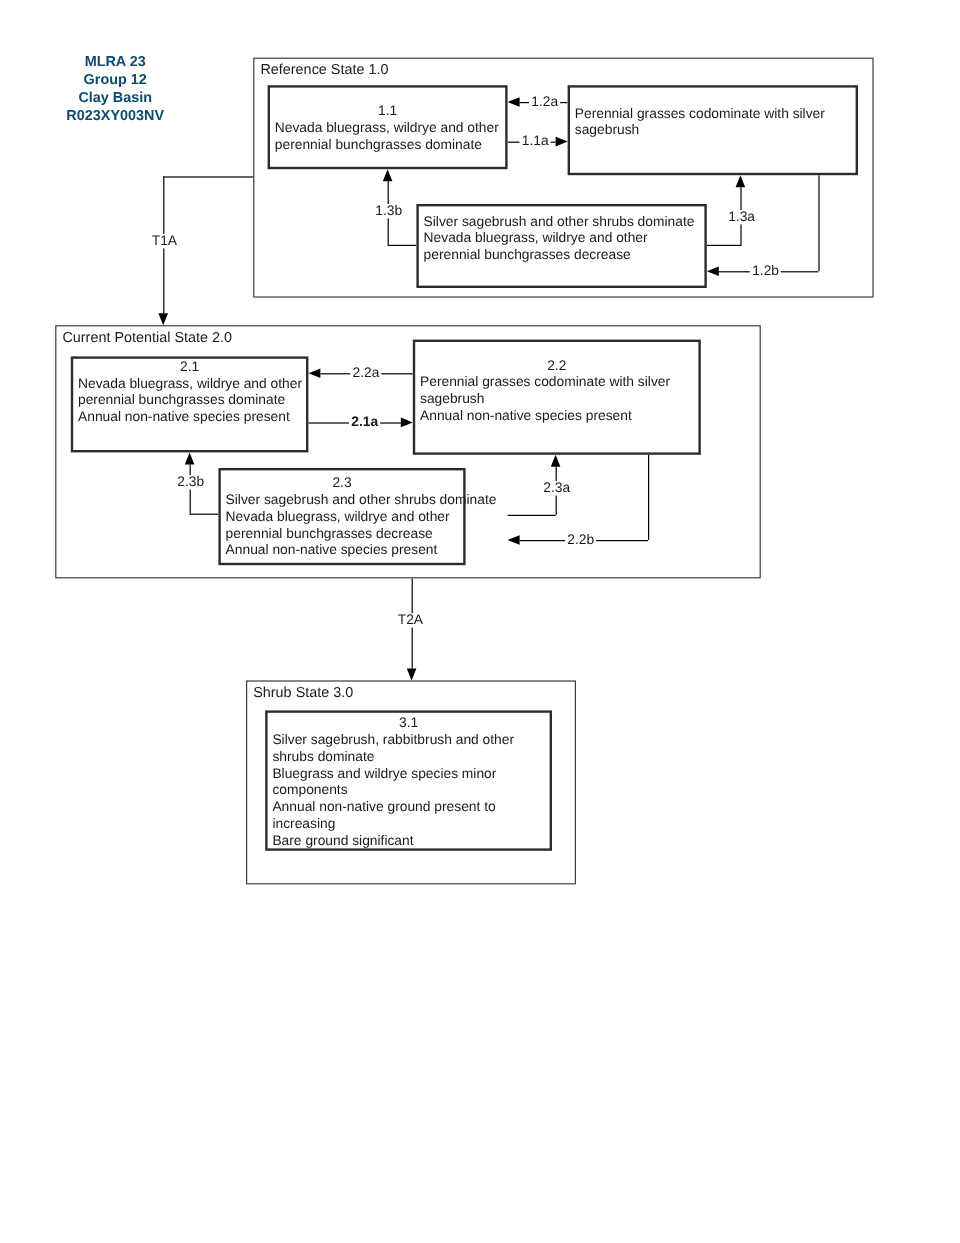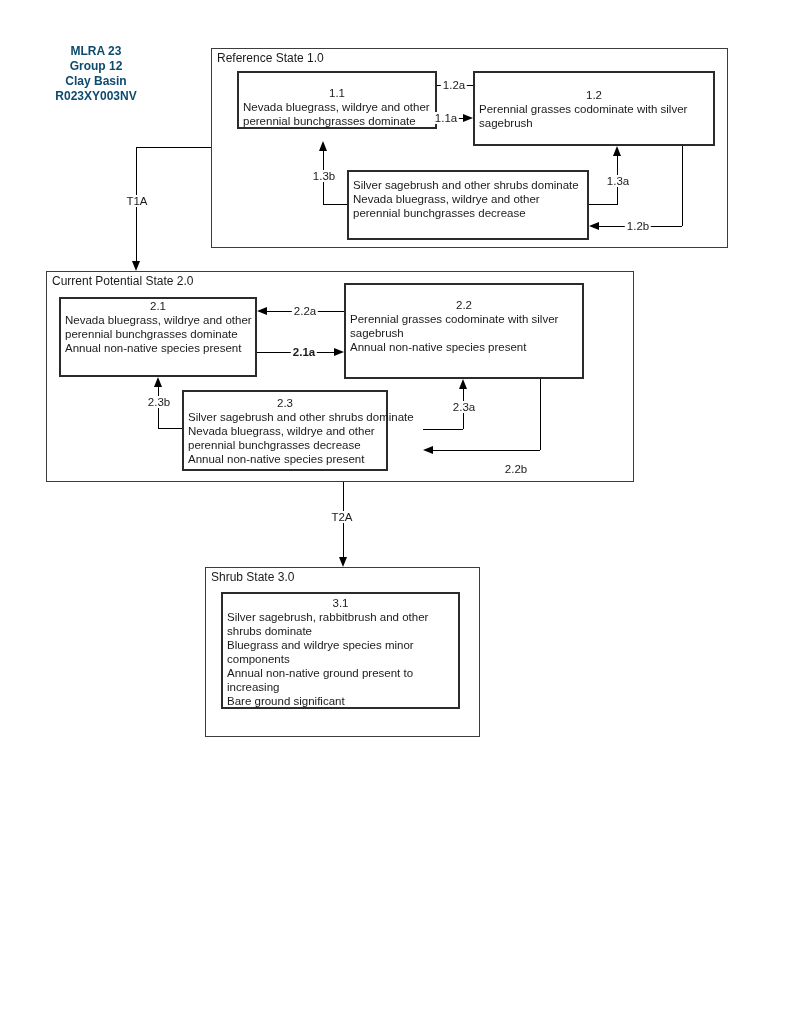--- a/index.html
+++ b/index.html
@@ -94,28 +94,27 @@
   <div class="state" style="left:211px;top:48px;width:517px;height:200px;">
     <span class="slabel">Reference State 1.0</span>
   </div>
   <div class="state" style="left:46px;top:271px;width:588px;height:211px;">
     <span class="slabel">Current Potential State 2.0</span>
   </div>
   <div class="state" style="left:205px;top:567px;width:275px;height:170px;">
     <span class="slabel">Shrub State 3.0</span>
   </div>
 
-  <div class="sbox" style="left:237px;top:71px;width:200px;height:58px;padding-top:13px;">
+  <div class="sbox" style="left:223px;top:71px;width:200px;height:70px;padding-top:13px;">
     <div class="title">1.1</div>
     <div class="line">Nevada bluegrass, wildrye and other</div>
     <div class="line">perennial bunchgrasses dominate</div>
   </div>
 
   <div class="sbox" style="left:473px;top:71px;width:242px;height:75px;padding-top:15px;">
-    <div class="title">1.2</div>
     <div class="line">Perennial grasses codominate with silver</div>
     <div class="line">sagebrush</div>
   </div>
 
   <div class="sbox" style="left:347px;top:170px;width:242px;height:70px;padding-top:6px;">
     <div class="line">Silver sagebrush and other shrubs dominate</div>
     <div class="line">Nevada bluegrass, wildrye and other</div>
     <div class="line">perennial bunchgrasses decrease</div>
   </div>
 
@@ -155,16 +154,16 @@
   <span class="plabel" style="left:454px;top:85px;text-align:center;">1.2a</span>
   <span class="plabel" style="left:446px;top:118px;">1.1a</span>
   <span class="plabel" style="left:324px;top:176px;">1.3b</span>
   <span class="plabel" style="left:618px;top:181px;">1.3a</span>
   <span class="plabel" style="left:638px;top:226px;">1.2b</span>
   <span class="plabel" style="left:137px;top:201px;">T1A</span>
   <span class="plabel" style="left:305px;top:311px;">2.2a</span>
   <span class="plabel" style="left:304px;top:352px;font-weight:bold;">2.1a</span>
   <span class="plabel" style="left:159px;top:402px;">2.3b</span>
   <span class="plabel" style="left:464px;top:407px;text-align:right;">2.3a</span>
-  <span class="plabel" style="left:516px;top:450px;margin-top:19px;">2.2b</span>
+  <span class="plabel" style="left:484px;top:450px;">2.2b</span>
   <span class="plabel" style="left:342px;top:517px;">T2A</span>
 
 </div>
 
 </body></html>

